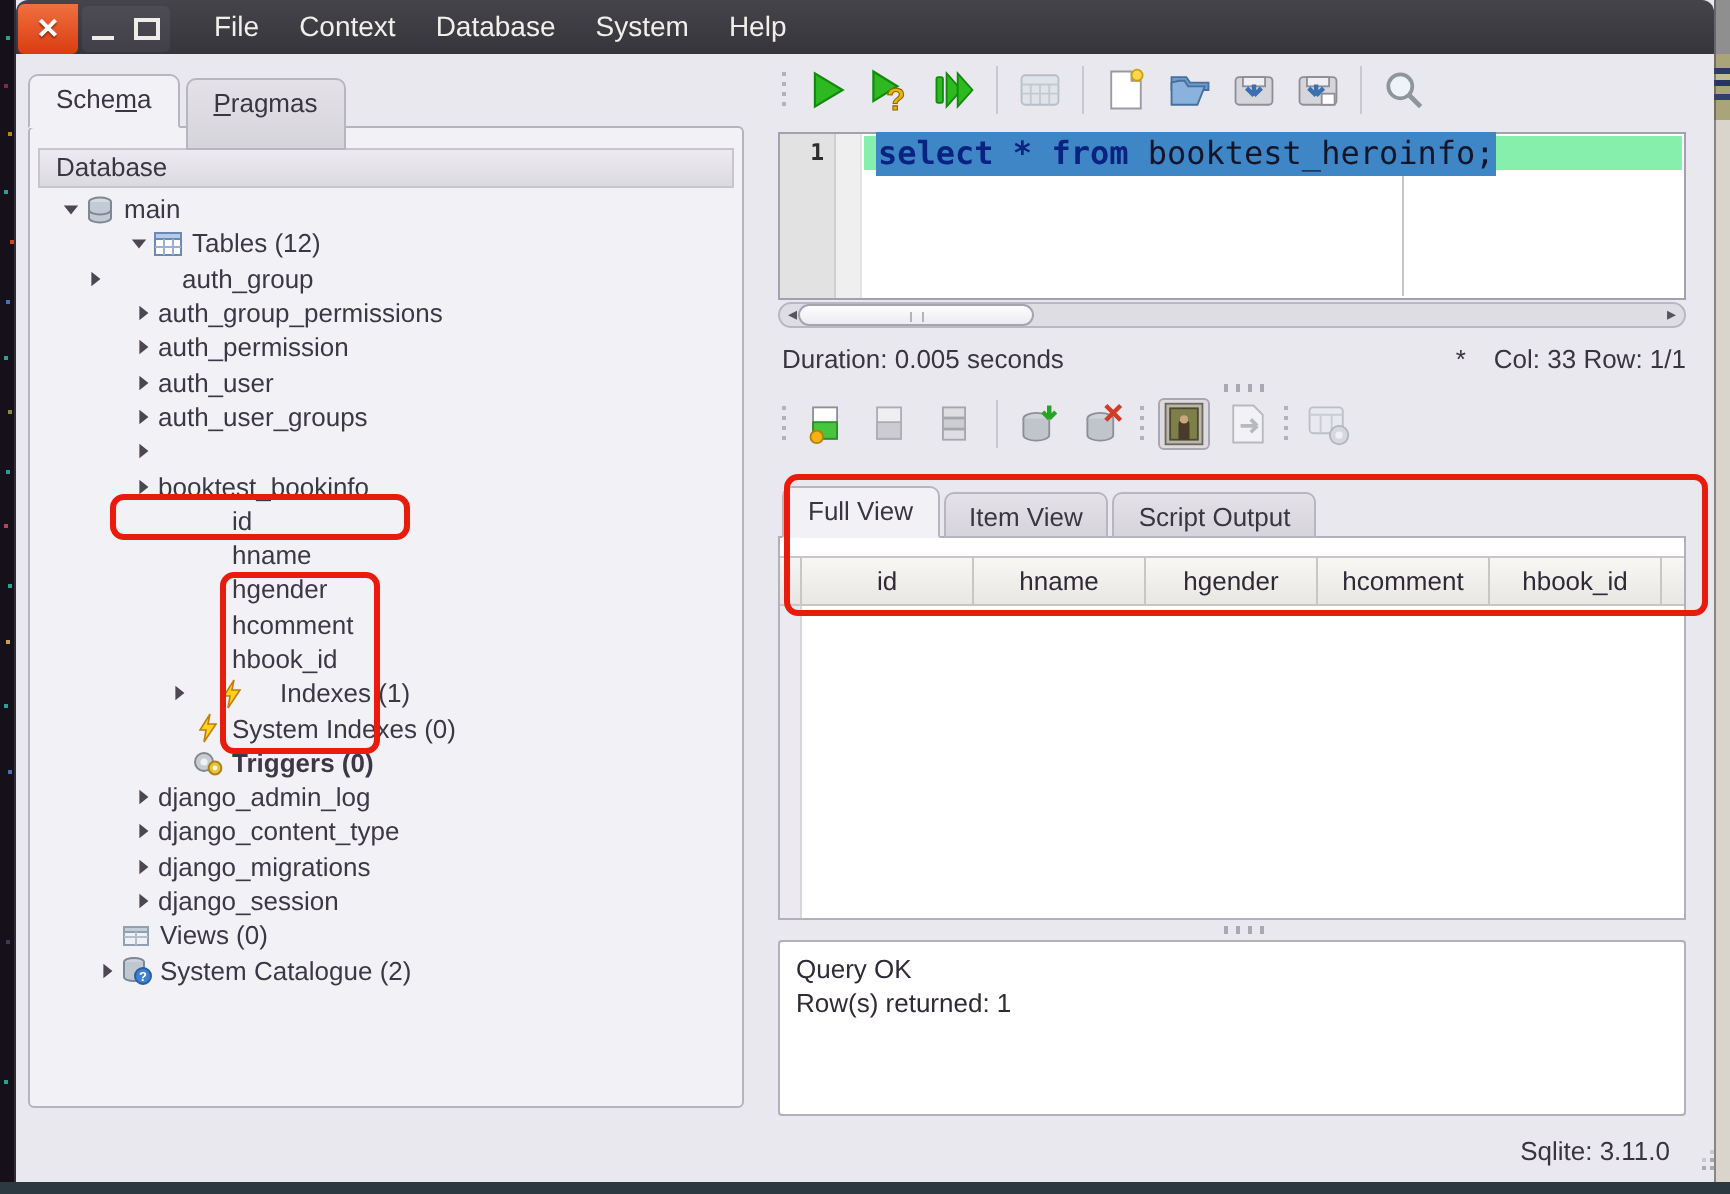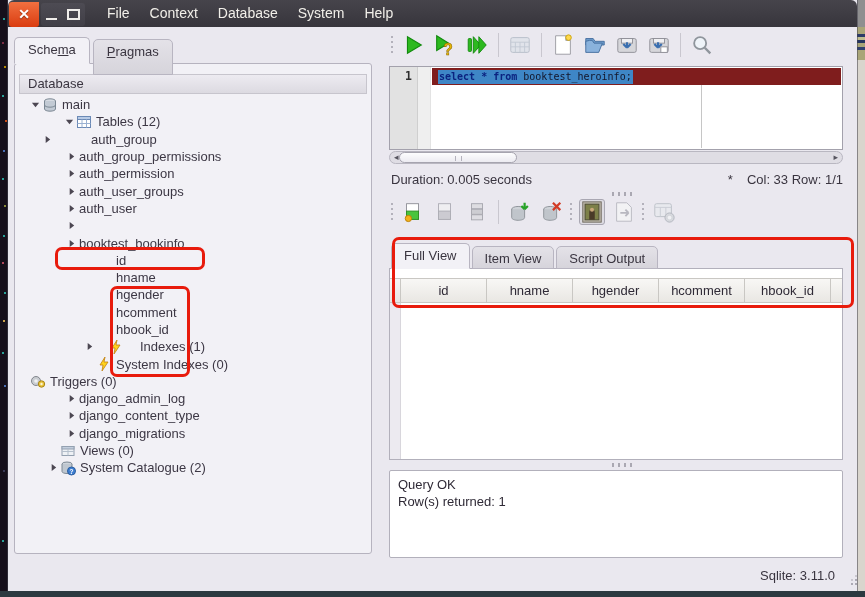--- a/index.html
+++ b/index.html
@@ -71,22 +71,22 @@
   .tb-grip{width:3px;height:18px;margin:0 4px 0 1px;
     background-image:repeating-linear-gradient(#b3b1bb 0 2px,transparent 2px 5px);background-size:2px 100%;
     background-repeat:no-repeat;background-position:center;}
 
   
   .editor{position:absolute;left:381px;top:66px;width:454px;height:84px;background:#fff;border:1px solid #a3a1ac;}
   .gutter{position:absolute;left:0;top:0;bottom:0;width:28px;background:#e2e2e2;border-right:1px solid #cfcfcf;
     font-family:"DejaVu Sans Mono",monospace;font-size:11.5px;font-weight:bold;color:#2e2e2e;
     text-align:right;padding:2px 5px 0 0;}
   .foldmargin{position:absolute;left:28px;top:0;bottom:0;width:13px;background:#efefef;border-right:1px solid #e3e3e3;}
-  .codeline{position:absolute;left:42px;top:1px;right:1px;height:17px;background:#7f1d1d;
-    font-family:"DejaVu Sans Mono",monospace;font-size:10px;display:flex;align-items:center;padding-left:6px;}
+  .codeline{position:absolute;left:42px;top:1px;right:1px;height:17px;background:#86efac;
+    font-family:"DejaVu Sans Mono",monospace;font-size:16px;display:flex;align-items:center;padding-left:6px;}
   .sel{background:#3e86c6;display:inline-block;padding:1px 1px 2px 1px;}
   .tok{color:#13162a;}
   .tok.kw{color:#0b2380;font-weight:bold;}
   .edge-line{position:absolute;left:311px;top:1px;bottom:1px;width:1px;background:#c6c6c6;}
 
   
   .hscroll{position:absolute;left:381px;top:151px;width:454px;height:13px;background:#dfdde4;
     border:1px solid #b9b7c1;border-radius:7px;}
   .hs-arrow{position:absolute;top:0px;font-size:9px;color:#56545e;line-height:11px;}
   .hs-thumb{position:absolute;left:9px;top:0px;width:118px;height:11px;
@@ -224,36 +224,36 @@
               </svg>
             </span>
             <span class="tlabel">auth_permission</span>
           </div>
           <div class="tree-row" style="padding-left: 48px;">
             <span class="twisty">
               <svg viewBox="0 0 10 10">
                 <path d="M3 1l5 4-5 4z" fill="#4c4752"></path>
               </svg>
             </span>
+            <span class="tlabel">auth_user</span>
+          </div>
+          <div class="tree-row" style="padding-left: 48px;">
+            <span class="twisty">
+              <svg viewBox="0 0 10 10">
+                <path d="M3 1l5 4-5 4z" fill="#4c4752"></path>
+              </svg>
+            </span>
             <span class="tlabel">auth_user_groups</span>
           </div>
           <div class="tree-row" style="padding-left: 48px;">
             <span class="twisty">
               <svg viewBox="0 0 10 10">
                 <path d="M3 1l5 4-5 4z" fill="#4c4752"></path>
               </svg>
             </span>
-            <span class="tlabel">auth_user</span>
-          </div>
-          <div class="tree-row" style="padding-left: 48px;">
-            <span class="twisty">
-              <svg viewBox="0 0 10 10">
-                <path d="M3 1l5 4-5 4z" fill="#4c4752"></path>
-              </svg>
-            </span>
           </div>
           <div class="tree-row" style="padding-left: 48px;">
             <span class="twisty">
               <svg viewBox="0 0 10 10">
                 <path d="M3 1l5 4-5 4z" fill="#4c4752"></path>
               </svg>
             </span>
             <span class="tlabel">booktest_bookinfo</span>
           </div>
           <div class="tree-row" style="padding-left: 66px;">
@@ -306,21 +306,21 @@
           </div>
           <div class="tree-row" style="padding-left: 66px;">
             <span class="twisty"></span>
             <span class="ticon">
               <svg viewBox="0 0 16 16">
                 <path d="M9 1L4 9h3l-1 6 6-9H8z" fill="#ffd21c" stroke="#c07f10" stroke-width="0.8"></path>
               </svg>
             </span>
             <span class="tlabel">System Indexes (0)</span>
           </div>
-          <div class="tree-row" style="">
+          <div class="tree-row" style="padding-left: 66px; font-weight: bold;">
             <span class="twisty"></span>
             <span class="ticon">
               <svg viewBox="0 0 16 16">
                 <circle cx="6" cy="8" r="4.5" fill="#c9ccd1" stroke="#83878d"></circle>
                 <circle cx="6" cy="8" r="1.8" fill="#f0f1f3"></circle>
                 <circle cx="11.5" cy="11" r="3.2" fill="#e9c33a" stroke="#a8851a"></circle>
                 <circle cx="11.5" cy="11" r="1.2" fill="#faf4da"></circle>
               </svg>
             </span>
             <span class="tlabel">Triggers (0)</span>
@@ -341,20 +341,28 @@
             </span>
             <span class="tlabel">django_content_type</span>
           </div>
           <div class="tree-row" style="padding-left: 48px;">
             <span class="twisty">
               <svg viewBox="0 0 10 10">
                 <path d="M3 1l5 4-5 4z" fill="#4c4752"></path>
               </svg>
             </span>
             <span class="tlabel">django_migrations</span>
+          </div>
+          <div class="tree-row" style="padding-left: 48px;">
+            <span class="twisty">
+              <svg viewBox="0 0 10 10">
+                <path d="M3 1l5 4-5 4z" fill="#4c4752"></path>
+              </svg>
+            </span>
+            <span class="tlabel">django_session</span>
           </div>
           <div class="tree-row" style="padding-left: 30px;">
             <span class="twisty"></span>
             <span class="ticon">
               <svg viewBox="0 0 16 16">
                 <rect x="2" y="3.5" width="12" height="9" fill="#eef1f5" stroke="#93a0b0"></rect>
                 <rect x="2" y="3.5" width="12" height="2.5" fill="#c3cedd" stroke="#93a0b0"></rect>
                 <path d="M2 8.5h12M8 6v6.5" stroke="#b4bfcc" fill="none"></path>
               </svg>
             </span>

